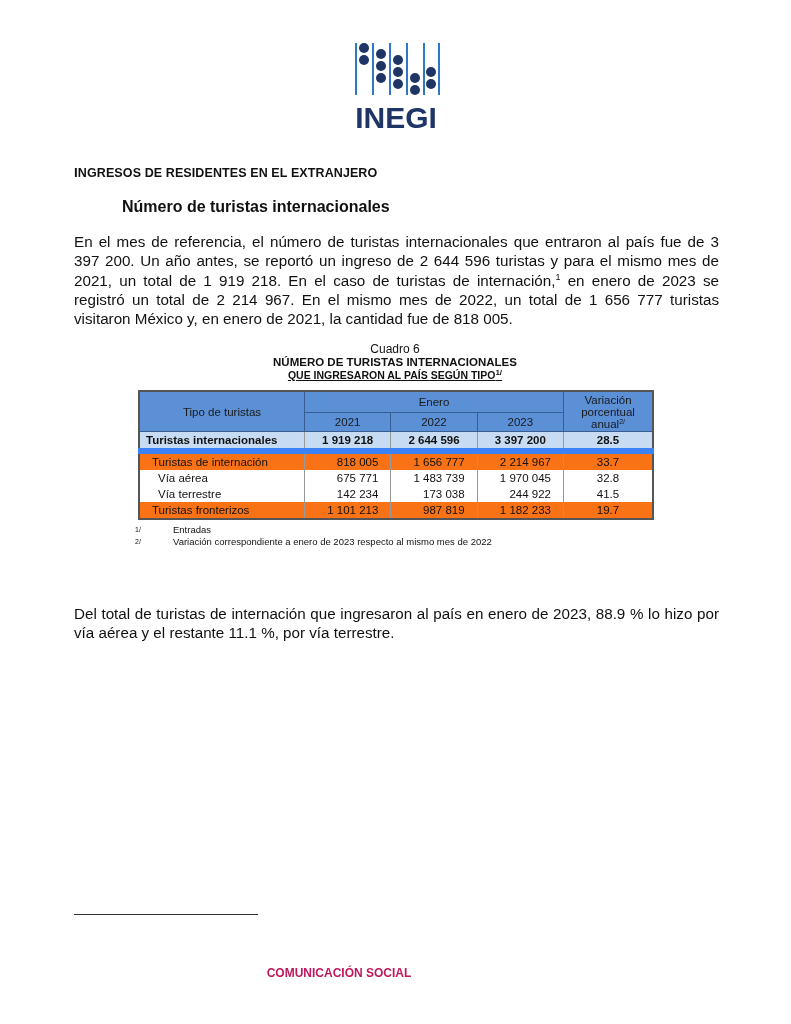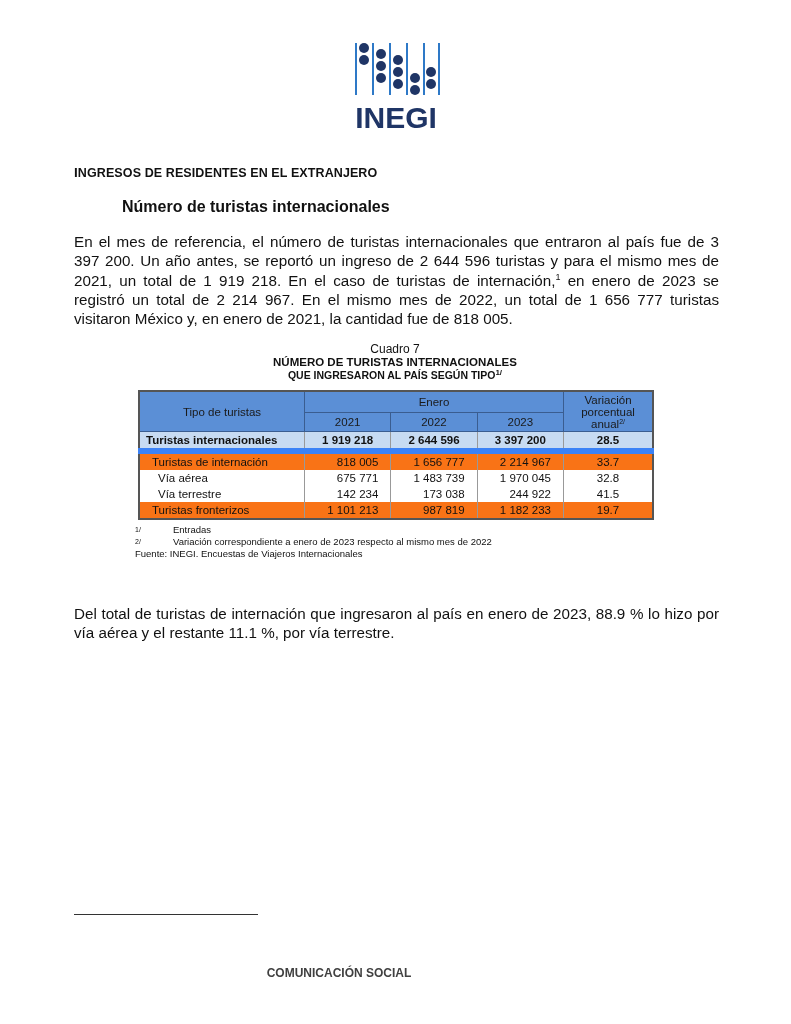--- a/index.html
+++ b/index.html
@@ -7,21 +7,21 @@
   .logo { position: absolute; left: 350px; top: 40px; width: 92px; height: 92px; }
   .section-title { position: absolute; left: 74px; top: 165px; font-size: 12.5px; font-weight: bold; letter-spacing: 0.1px; }
   .section-title .big { font-size: 13.5px; }
   .subtitle { position: absolute; left: 122px; top: 198px; font-size: 16px; font-weight: bold; }
   .para { position: absolute; left: 74px; width: 645px; font-size: 15.2px; line-height: 19.3px; text-align: justify; }
   .para1 { top: 232px; }
   .para2 { top: 604px; }
   .para sup { font-size: 9px; vertical-align: 6px; line-height: 0; }
   .caption { position: absolute; left: 135px; width: 520px; text-align: center; top: 343px; font-size: 12px; line-height: 13px; }
   .caption .t1 { font-weight: bold; font-size: 11.5px; }
-  .caption .t2 { font-weight: bold; font-size: 10.5px; }
+  .caption .t2 { font-weight: bold; font-size: 10.5px; text-decoration: underline; }
   .caption sup { font-size: 8px; vertical-align: 4px; line-height: 0; }
   table.tbl { position: absolute; left: 138px; top: 390px; width: 516px; border-collapse: collapse; font-size: 11.5px; border: 2px solid #555; }
   .tbl th { background: #5b8fd6; font-weight: normal; color: #1a1a1a; border: 1px solid #3a5d90; padding: 0 3px; }
   .tbl th.h-type { width: 158px; }
   .tbl th.h-var { width: 82px; line-height: 12px; }
   .tbl th.year { height: 18px; }
   .tbl th.enero { height: 20px; }
   .tbl th sup { font-size: 7px; vertical-align: 4px; line-height: 0; }
   .tbl td { height: 16px; padding: 0 6px; border-left: 1px solid #999; border-right: 1px solid #999; }
   .tbl td.num { text-align: right; padding-right: 12px; }
@@ -31,21 +31,21 @@
   .tbl tr.alt td { background: #f97316; }
   .tbl td.l1 { padding-left: 12px; }
   .tbl td.l2 { padding-left: 18px; }
   .notes { position: absolute; left: 135px; top: 524px; font-size: 9.5px; line-height: 12px; }
   .notes .n { display: flex; }
   .notes .n sup { width: 38px; font-size: 7px; }
   .fn-line { position: absolute; left: 74px; top: 914px; width: 184px; border-top: 1px solid #333; }
   .footnote { position: absolute; left: 74px; top: 922px; width: 650px; font-size: 9.6px; line-height: 15px; }
   .footnote sup { font-size: 8px; vertical-align: 3px; line-height: 0; margin-right: 5px; }
   .footnote .indent { padding-left: 10px; }
-  .footer { position: absolute; left: 0; width: 678px; top: 966px; text-align: center; font-size: 12px; font-weight: bold; color: #404040; }
+  .footer { position: absolute; left: 0; width: 678px; top: 966px; text-align: center; font-size: 12px; font-weight: bold; color: #be185d; }
 </style>
 </head>
 <body>
 
 <div class="logo">
   <svg width="92" height="92" viewBox="0 0 92 92">
     <g fill="#2e79c7">
       <rect x="5" y="3" width="2" height="52"></rect>
       <rect x="22" y="3" width="2" height="52"></rect>
       <rect x="39" y="3" width="2" height="52"></rect>
@@ -71,21 +71,21 @@
   </svg>
 </div>
 
 <div class="section-title"><span class="big">I</span><span>NGRESOS DE RESIDENTES EN EL EXTRANJERO</span></div>
 
 <div class="subtitle">Número de turistas internacionales</div>
 
 <div class="para para1"><span>En el mes de referencia, el número de turistas internacionales que entraron al país fue de 3 397 200. Un año antes, se reportó un ingreso de 2 644 596 turistas y para el mismo mes de 2021, un total de 1 919 218. En el caso de turistas de internación,</span><sup>1</sup><span> en enero de 2023 se registró un total de 2 214 967. En el mismo mes de 2022, un total de 1 656 777 turistas visitaron México y, en enero de 2021, la cantidad fue de 818 005.</span></div>
 
 <div class="caption">
-  <div>Cuadro 7</div>
+  <div>Cuadro 6</div>
   <div class="t1">NÚMERO DE TURISTAS INTERNACIONALES</div>
   <div class="t2"><span>QUE INGRESARON AL PAÍS SEGÚN TIPO</span><sup>1/</sup></div>
 </div>
 
 <table class="tbl">
   <thead>
     <tr>
       <th class="h-type" rowspan="2">Tipo de turistas</th>
       <th class="enero" colspan="3">Enero</th>
       <th class="h-var" rowspan="2"><span>Variación porcentual anual</span><sup>2/</sup></th>
@@ -137,21 +137,20 @@
 
 <div class="notes">
   <div class="n">
       <sup>1/</sup>
       <span>Entradas</span>
     </div>
   <div class="n">
       <sup>2/</sup>
       <span>Variación correspondiente a enero de 2023 respecto al mismo mes de 2022</span>
     </div>
-  <div>Fuente: INEGI. Encuestas de Viajeros Internacionales</div>
 </div>
 
 <div class="para para2">Del total de turistas de internación que ingresaron al país en enero de 2023, 88.9 % lo hizo por vía aérea y el restante 11.1 %, por vía terrestre.</div>
 
 <div class="fn-line"></div>
 <div class="footnote">
 </div>
 
 <div class="footer">COMUNICACIÓN SOCIAL</div>
 

